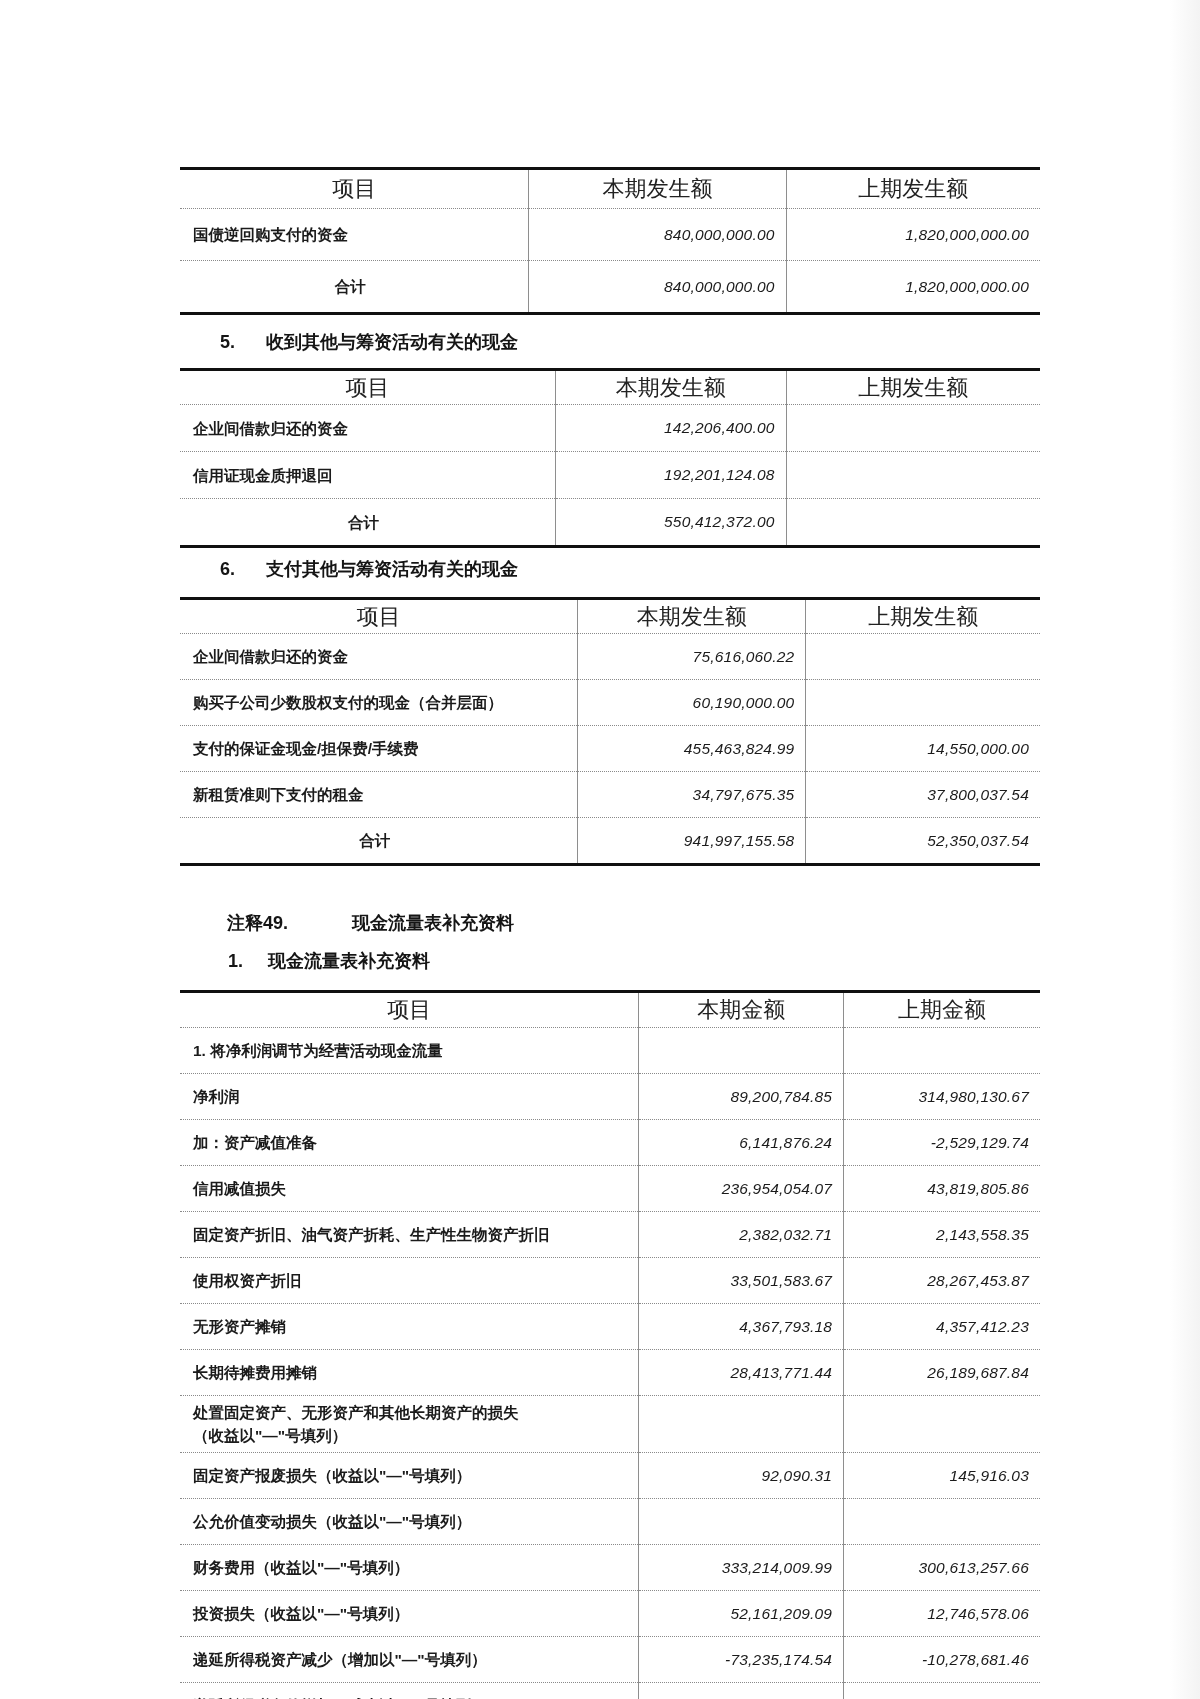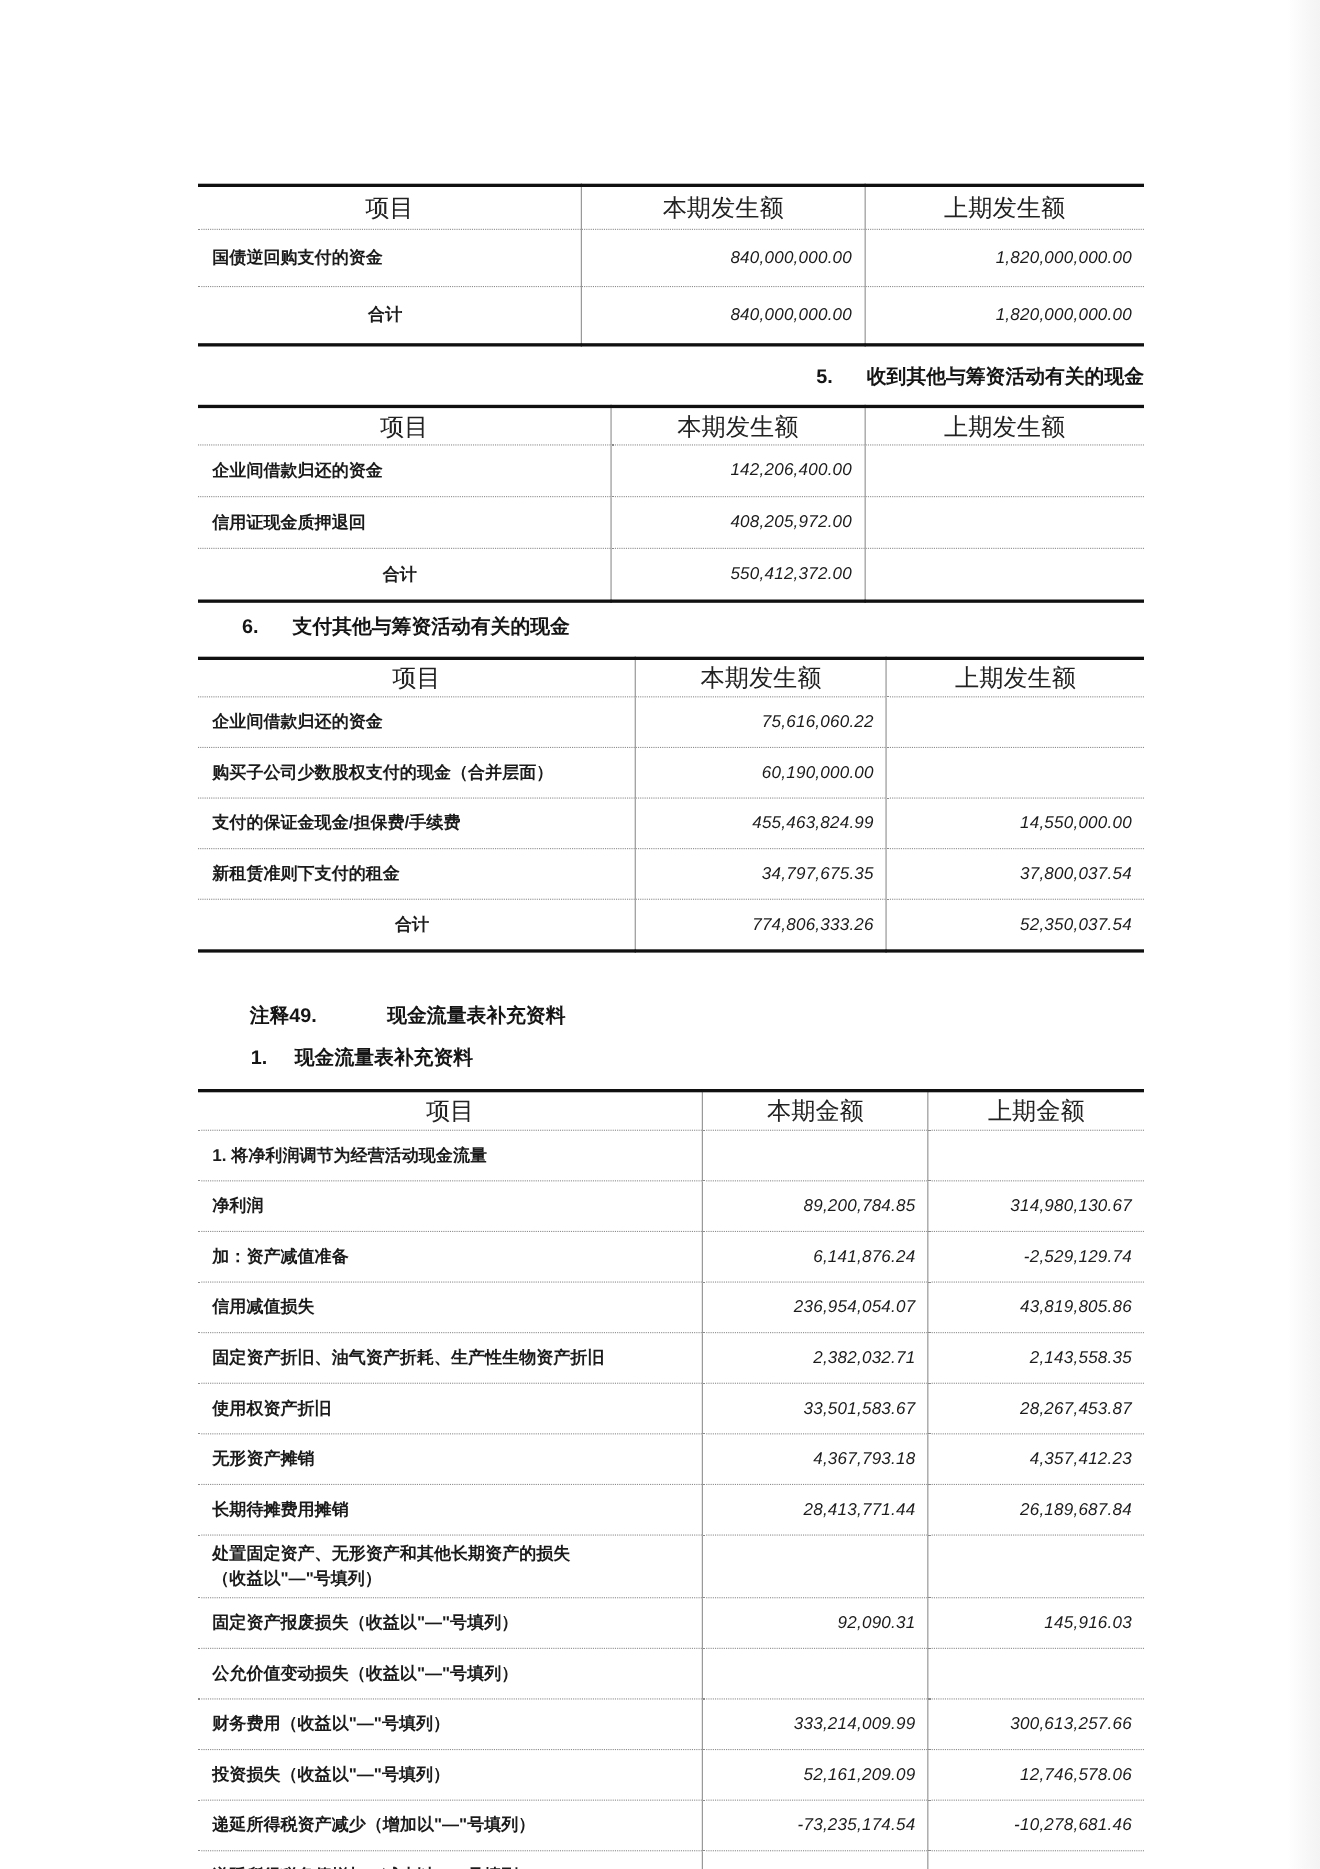--- a/index.html
+++ b/index.html
@@ -80,21 +80,21 @@
   .t-d th{height:34px;}  .t-d td{height:35px;}
   .t-d th:nth-child(1){width:53.3%;} .t-d th:nth-child(2){width:23.7%;}
 
   
   .h-sec{
     font-weight:700;
     font-size:18px;
     line-height:26px;
     color:#151515;
   }
-  .h5{margin-top:14px;text-align:right;}
+  .h5{margin-top:14px;}
   .h6{margin-top:8px;}
   .sec-no{display:inline-block;margin-left:40px;margin-right:31px;}
   .note{margin-top:44px;}
   .note-no{display:inline-block;margin-left:47px;margin-right:64px;}
   .sub1{margin-top:12px;}
   .sub-no{display:inline-block;margin-left:48px;margin-right:25px;}
 </style>
 </head>
 <body>
 
@@ -136,21 +136,21 @@
           </tr>
         </thead>
         <tbody>
           <tr>
             <td class="lab">企业间借款归还的资金</td>
             <td class="num">142,206,400.00</td>
             <td class="num"></td>
           </tr>
           <tr>
             <td class="lab">信用证现金质押退回</td>
-            <td class="num">408,205,972.00</td>
+            <td class="num">192,201,124.08</td>
             <td class="num"></td>
           </tr>
           <tr>
             <td class="lab tot">合计</td>
             <td class="num">550,412,372.00</td>
             <td class="num"></td>
           </tr>
         </tbody>
       </table>
 
@@ -182,21 +182,21 @@
             <td class="num">455,463,824.99</td>
             <td class="num">14,550,000.00</td>
           </tr>
           <tr>
             <td class="lab">新租赁准则下支付的租金</td>
             <td class="num">34,797,675.35</td>
             <td class="num">37,800,037.54</td>
           </tr>
           <tr>
             <td class="lab tot">合计</td>
-            <td class="num">774,806,333.26</td>
+            <td class="num">941,997,155.58</td>
             <td class="num">52,350,037.54</td>
           </tr>
         </tbody>
       </table>
 
     <div class="h-sec note">
       <span class="note-no">注释49.</span><span>现金流量表补充资料</span>
     </div>
 
     <div class="h-sec sub1">

